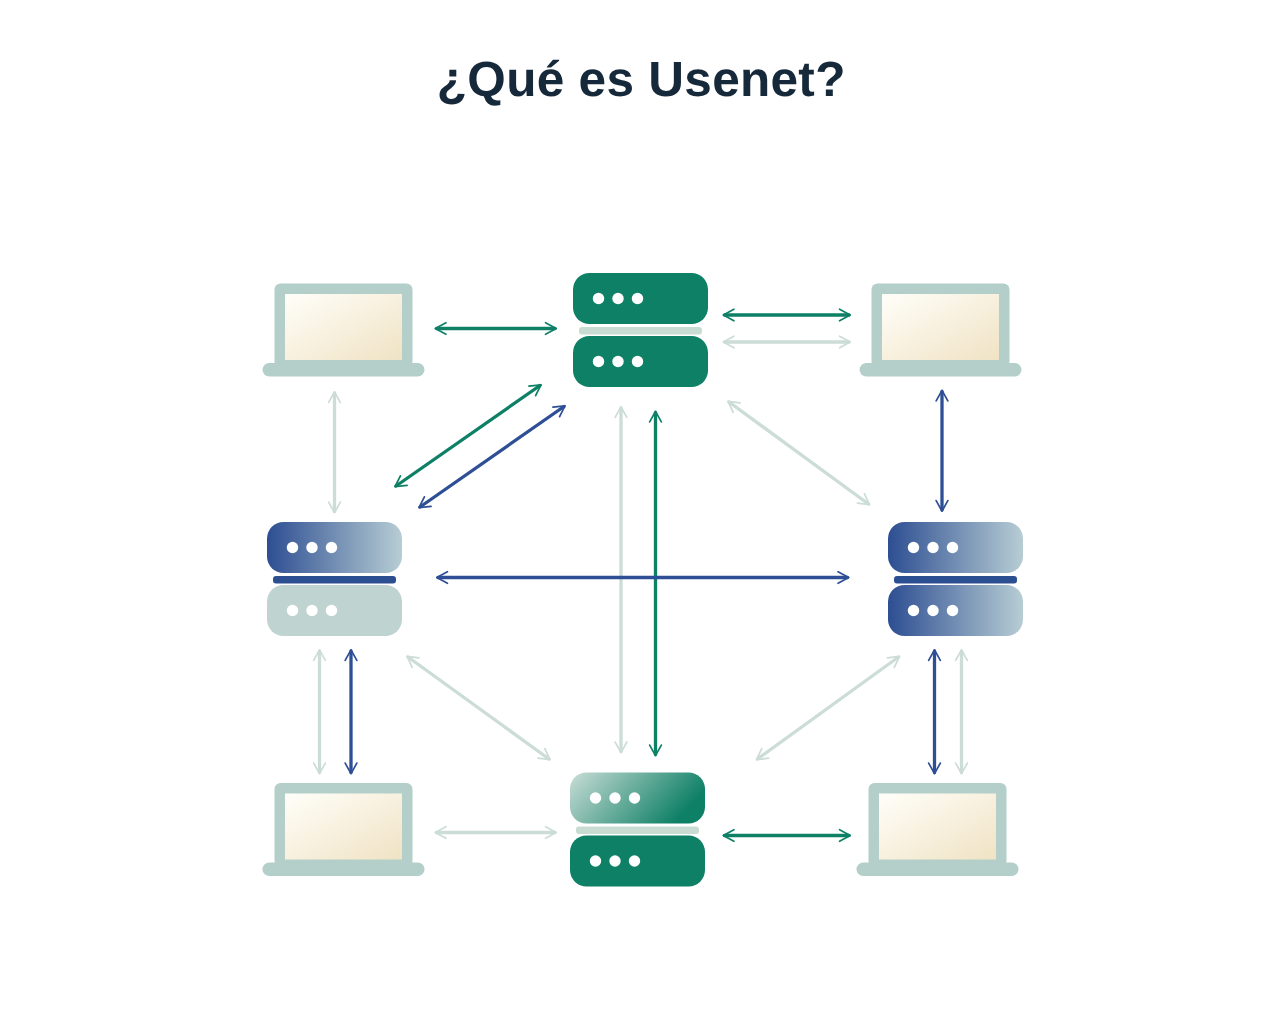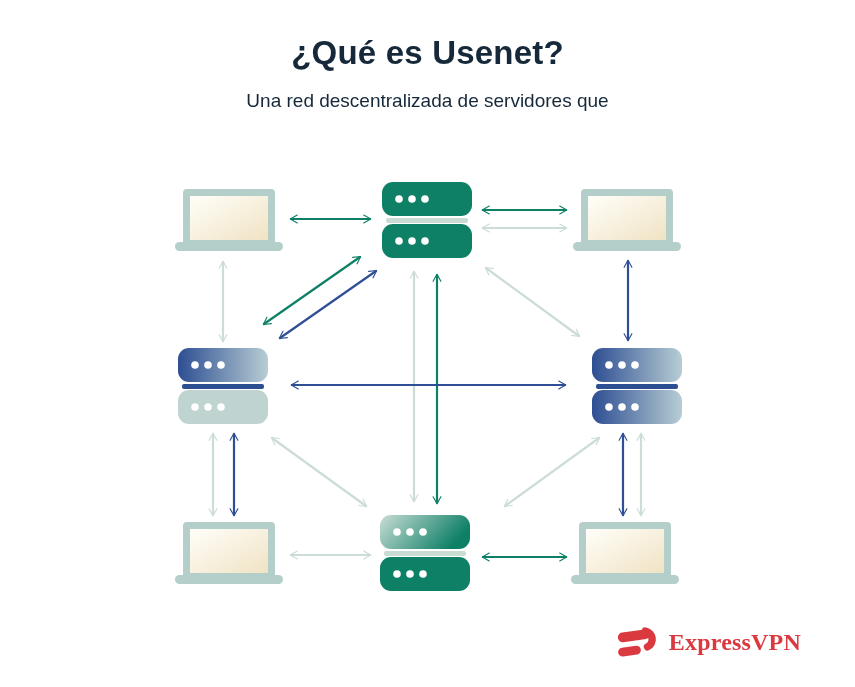--- a/index.html
+++ b/index.html
@@ -33,21 +33,21 @@
     font-size:24px; color:var(--brand-red); letter-spacing:.2px;
   }
 </style>
 </head>
 <body>
 
 <div class="canvas">
 
   <div class="header">
     <h1 class="title">¿Qué es Usenet?</h1>
-    <p class="subtitle"><span>Una red descentralizada de servidores que</span><br></p>
+    <p class="subtitle"><br></p>
   </div>
 
   <svg class="diagram" viewBox="0 0 855 687">
     <defs>
       <linearGradient id="gScreen" x1="0" y1="0" x2="1" y2="1">
         <stop offset="0" style="stop-color:var(--screen-a,#fffef9)"></stop>
         <stop offset="1" style="stop-color:var(--screen-b,#f0e3c4)"></stop>
       </linearGradient>
       <linearGradient id="gNavy" x1="0" y1="0" x2="1" y2="0">
         <stop offset="0" style="stop-color:var(--navy-a,#2d4e92)"></stop>
@@ -170,24 +170,14 @@
         <circle cx="397" cy="532" r="3.8"></circle>
           <circle cx="410" cy="532" r="3.8"></circle>
           <circle cx="423" cy="532" r="3.8"></circle>
         <circle cx="397" cy="574" r="3.8"></circle>
           <circle cx="410" cy="574" r="3.8"></circle>
           <circle cx="423" cy="574" r="3.8"></circle>
       </g>
     </g>
   </svg>
 
-  <div class="brand">
-    <svg width="44" height="38" viewBox="0 0 50 40">
-      <g transform="rotate(-8 24 20)" fill="var(--brand-red,#da3940)">
-        <rect x="3" y="7" width="37" height="11" rx="5.5"></rect>
-        <path d="M35,9 A9.5,9.5 0 0 1 35,27" fill="none" stroke="var(--brand-red,#da3940)" stroke-width="8.5" stroke-linecap="round"></path>
-        <rect x="1" y="24" width="26" height="10" rx="5"></rect>
-      </g>
-    </svg>
-    <span class="brand-word">ExpressVPN</span>
-  </div>
 
 </div>
 
 </body></html>

